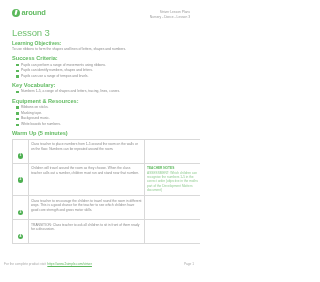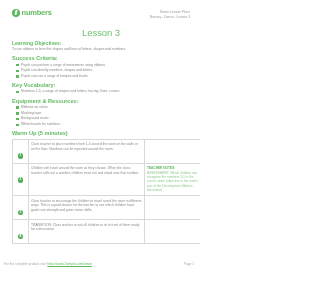--- a/index.html
+++ b/index.html
@@ -59,21 +59,20 @@
   }
 
   
   .lesson-title{
     font-size:9.5px;
     color:#6fc06f;
     font-weight:normal;
     margin:2px 0 1px 0;
     line-height:11px;
     letter-spacing:-.1px;
-    text-align:center;
   }
   .section-head{
     font-size:5px;
     font-weight:bold;
     color:#63bb63;
     margin:1.5px 0 1.5px 0;
     line-height:6px;
   }
   .section-head.big{
     font-size:5.6px;
@@ -179,21 +178,21 @@
   .footer-page{color:#a8a8a8;}
 </style>
 </head>
 <body>
 
 <div class="page">
 
   <div class="header">
     <div class="logo">
       <span class="logo-mark"></span>
-      <span class="logo-word">numbers</span>
+      <span class="logo-word">around</span>
     </div>
     <div class="header-meta">
       <div>Striver Lesson Plans</div>
       <div>Nursery - Dance - Lesson 3</div>
     </div>
   </div>
 
   <h1 class="lesson-title">Lesson 3</h1>
   <div class="section-head">Learning Objectives:</div>
   <p class="body-text">To use ribbons to form the shapes and lines of letters, shapes and numbers.</p>

